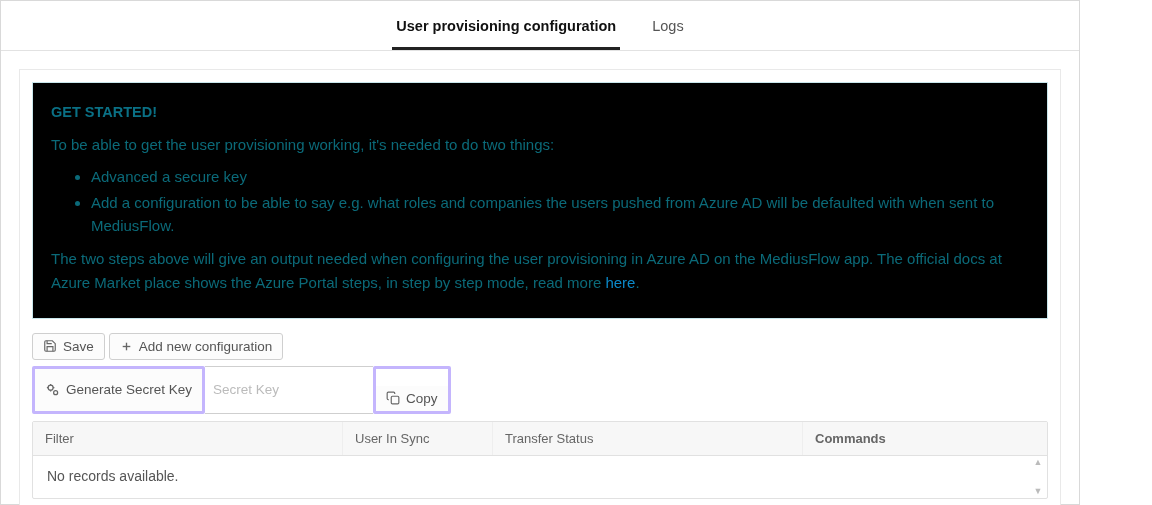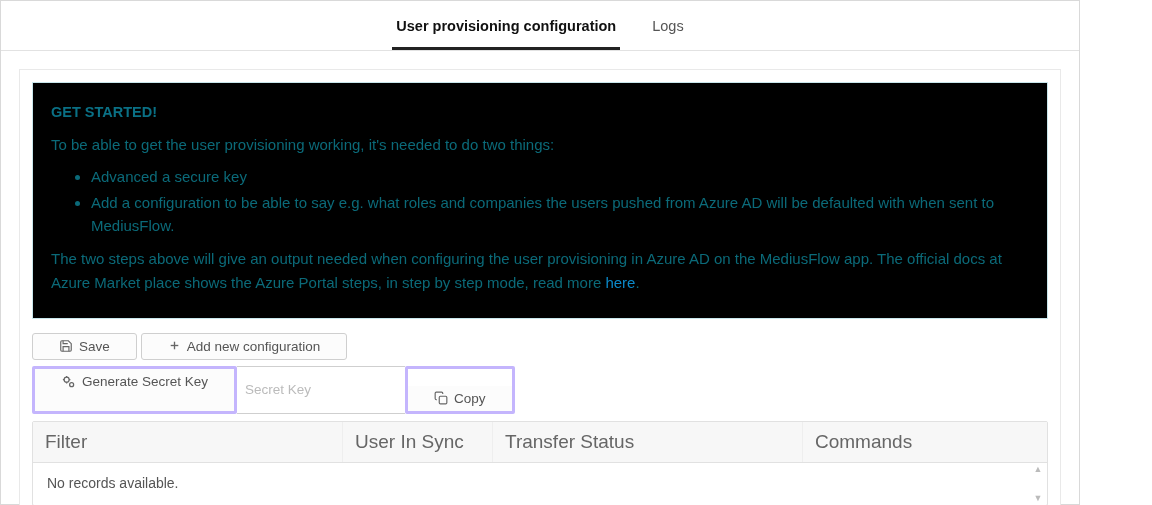--- a/index.html
+++ b/index.html
@@ -68,25 +68,25 @@
     padding-left: 40px;
   }
   .info-list li { margin: 3px 0; }
   .info-link { color: #0b89c9; text-decoration: none; cursor: pointer; }
   
   .toolbar {
     display: flex; gap: 4px;
     margin: 14px 0 6px 0;
   }
   .btn {
-    display: inline-flex; gap: 6px;
+    display: inline-flex; align-items: center; gap: 6px;
     background: #fcfcfc;
     border: 1px solid #cfcfcf;
     border-radius: 3px;
-    padding: 5px 26px;
+    padding: 5px 10px;
     font-size: 13.5px;
     color: #555;
     cursor: pointer;
   }
   .secret-row {
     display: flex; align-items: stretch;
     margin-bottom: 7px;
   }
   .highlight-box {
     border: 3px solid #c4b5fd;
@@ -114,27 +114,27 @@
     position: relative;
   }
   .grid-header {
     display: flex;
     background: #f7f7f7;
     border-bottom: 1px solid #e1e1e1;
   }
   .gh-cell {
     padding: 9px 12px;
     color: #666;
-    font-size: 19px;
+    font-size: 13px;
     border-right: 1px solid #eee;
   }
   .gh-filter   { width: 310px; }
   .gh-sync     { width: 150px; }
   .gh-transfer { width: 310px; }
-  .gh-commands { flex: 1; border-right: none; padding-right: 22px; }
+  .gh-commands { flex: 1; border-right: none; padding-right: 22px; font-weight: bold; }
   .grid-body {
     padding: 12px 14px;
     color: #555;
     font-size: 14px;
     position: relative;
     height: 42px;
   }
   .scroll-arrows {
     position: absolute;
     right: 0; top: 0; bottom: 0;

